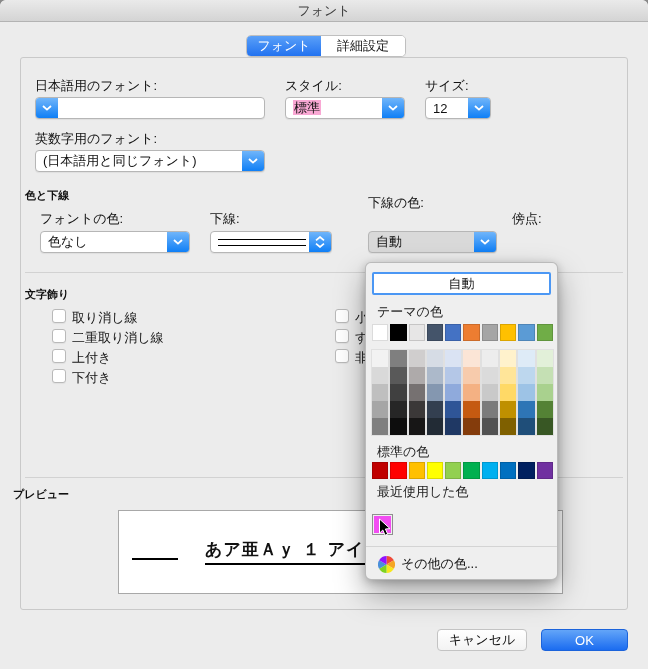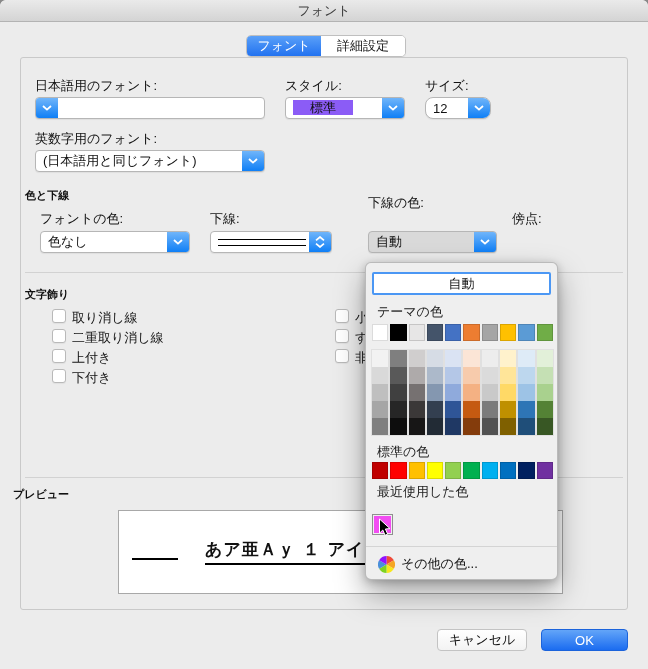--- a/index.html
+++ b/index.html
@@ -30,21 +30,21 @@
   .divider { position:absolute; height:1px; background:#D2D2D2; }
 
   
   .combo { position:absolute; height:22px; background:#fff; border:1px solid #B6B6B6;
            border-radius:4px; display:flex; align-items:center; overflow:hidden;
            box-shadow:0 1px 1px rgba(0,0,0,0.06); }
   .combo .val { flex:1; padding:0 7px; font-size:13px; white-space:nowrap; overflow:hidden; }
   .combo .btn { width:22px; align-self:stretch; background:linear-gradient(#70B5FA,#0F7FF6);
                 display:flex; align-items:center; justify-content:center; flex:none; }
   .combo.pressed { background:#D9D9D9; }
-  .hl { background:#8b5cf6; padding:0 17px; }
+  .hl { background:#f9a8d4; padding:0 1px; }
 
   
   .ul-sample { width:88px; height:7px; border-top:1.6px solid #000; border-bottom:1.6px solid #000; margin:0 auto; }
 
   
   .cb { position:absolute; width:14px; height:14px; background:#fff; border:1px solid #B9B9B9;
         border-radius:3px; box-shadow:0 1px 1px rgba(0,0,0,0.05); }
 
   
   .preview-box { position:absolute; left:118px; top:510px; width:445px; height:84px;
@@ -115,21 +115,21 @@
   <div class="combo" style="left:285px; top:97px; width:120px;">
     <div class="val"><span class="hl">標準</span></div>
     <div class="btn">
       <svg width="10" height="6">
           <polyline points="1,1 5,4.6 9,1" stroke="#fff" stroke-width="1.8" fill="none"></polyline>
         </svg>
     </div>
   </div>
 
   <div class="lbl" style="left:425px; top:77px;">サイズ:</div>
-  <div class="combo" style="left:425px; top:97px; width:66px;border-radius:8px;">
+  <div class="combo" style="left:425px; top:97px; width:66px;">
     <div class="val">12</div>
     <div class="btn">
       <svg width="10" height="6">
           <polyline points="1,1 5,4.6 9,1" stroke="#fff" stroke-width="1.8" fill="none"></polyline>
         </svg>
     </div>
   </div>
 
   <div class="lbl" style="left:35px; top:130px;">英数字用のフォント:</div>
   <div class="combo" style="left:35px; top:150px; width:230px;">

